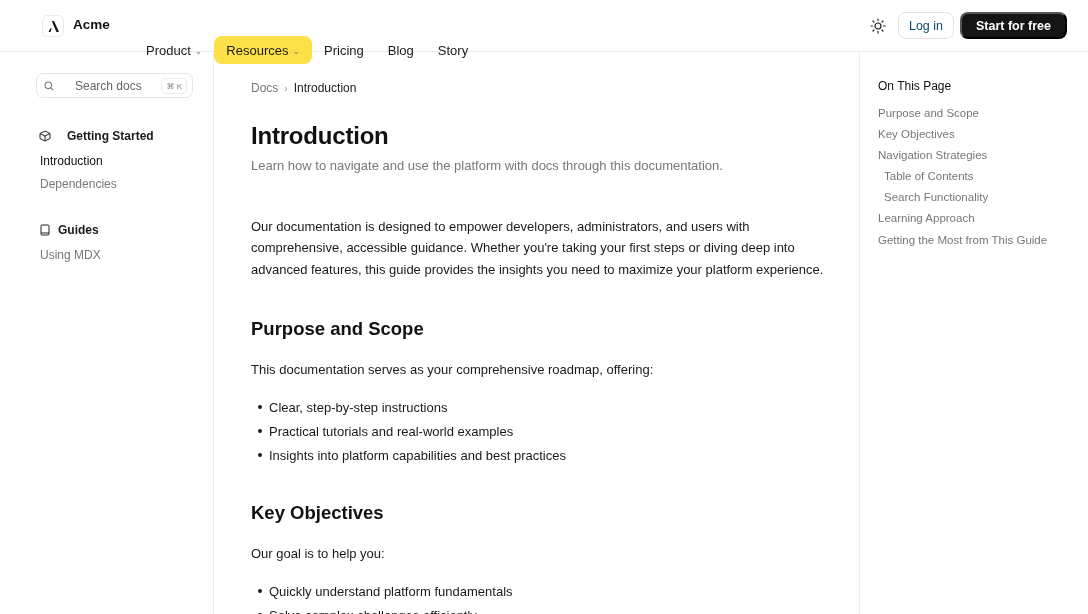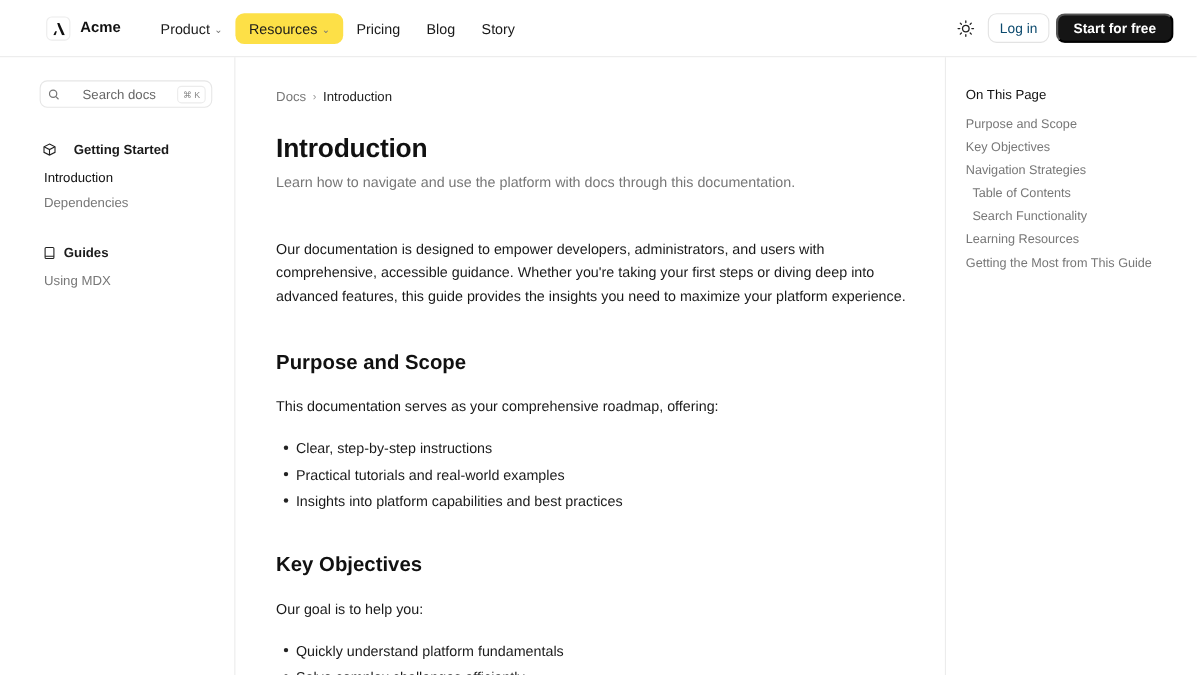--- a/index.html
+++ b/index.html
@@ -4,21 +4,21 @@
 <style>
   * { box-sizing: border-box; margin: 0; padding: 0; }
   html, body { width: 1088px; height: 614px; overflow: hidden; background: #ffffff; }
   body { font-family: "Liberation Sans", sans-serif; color: #111111; font-size: 13px; position: relative; }
 
   
   .header { position: absolute; top: 0; left: 0; width: 1088px; height: 52px; border-bottom: 1px solid #ececec; display: flex; align-items: center; }
   .logo { position: absolute; left: 42px; top: 15px; width: 22px; height: 22px; border: 1px solid #ececec; border-radius: 5px; display: flex; align-items: center; justify-content: center; }
   .brand { position: absolute; left: 73px; top: 17px; font-weight: 700; font-size: 13.5px; color: #111; }
   .nav { position: absolute; left: 134px; top: 12px; display: flex; align-items: center; gap: 0; }
-  .nav-item { height: 28px; padding: 0 12px; border-radius: 8px; display: flex; align-items: center; gap: 4px; font-size: 13px; color: #1a1a1a; cursor: pointer; }
+  .nav-item { height: 28px; padding: 0 12px; border-radius: 8px; display: flex; align-items: center; gap: 4px; font-size: 13px; color: #1a1a1a; cursor: pointer; margin-top: 24px; }
   .nav-item.active { background: #fde047; }
   .nav-item .chev { font-size: 9px; color: #777; margin-top: 2px; }
   .theme-btn { position: absolute; left: 866px; top: 14px; width: 24px; height: 24px; display: flex; align-items: center; justify-content: center; cursor: pointer; }
   .login-btn { position: absolute; left: 898px; top: 12px; width: 56px; height: 27px; border: 1px solid #e3e3e3; border-radius: 8px; background: #fff; font-size: 12.5px; color: #0c4a6e; display: flex; align-items: center; justify-content: center; cursor: pointer; }
   .start-btn { position: absolute; left: 960px; top: 12px; width: 107px; height: 27px; border-radius: 8px; background: #151515; color: #fff; font-size: 12.5px; font-weight: 700; display: flex; align-items: center; justify-content: center; cursor: pointer; }
 
   
   .sidebar { position: absolute; top: 52px; left: 0; width: 214px; height: 562px; border-right: 1px solid #ececec; }
   .search { position: absolute; left: 36px; top: 21px; width: 157px; height: 25px; border: 1px solid #e6e6e6; border-radius: 7px; display: flex; align-items: center; padding-left: 7px; cursor: text; }
   .search .ph { font-size: 12px; color: #666; margin-left: 21px; }
@@ -168,15 +168,15 @@
   </ul>
 </main>
 
 <aside class="toc">
   <div class="toc-title">On This Page</div>
   <a class="toc-link" style="left:18px; top:55px;">Purpose and Scope</a>
   <a class="toc-link" style="left:18px; top:76px;">Key Objectives</a>
   <a class="toc-link" style="left:18px; top:97px;">Navigation Strategies</a>
   <a class="toc-link" style="left:24px; top:118px;">Table of Contents</a>
   <a class="toc-link" style="left:24px; top:139px;">Search Functionality</a>
-  <a class="toc-link" style="left:18px; top:160px;">Learning Resources</a>
+  <a class="toc-link" style="left:18px; top:160px;">Learning Approach</a>
   <a class="toc-link" style="left:18px; top:182px;text-align:right;">Getting the Most from This Guide</a>
 </aside>
 
 </body></html>

